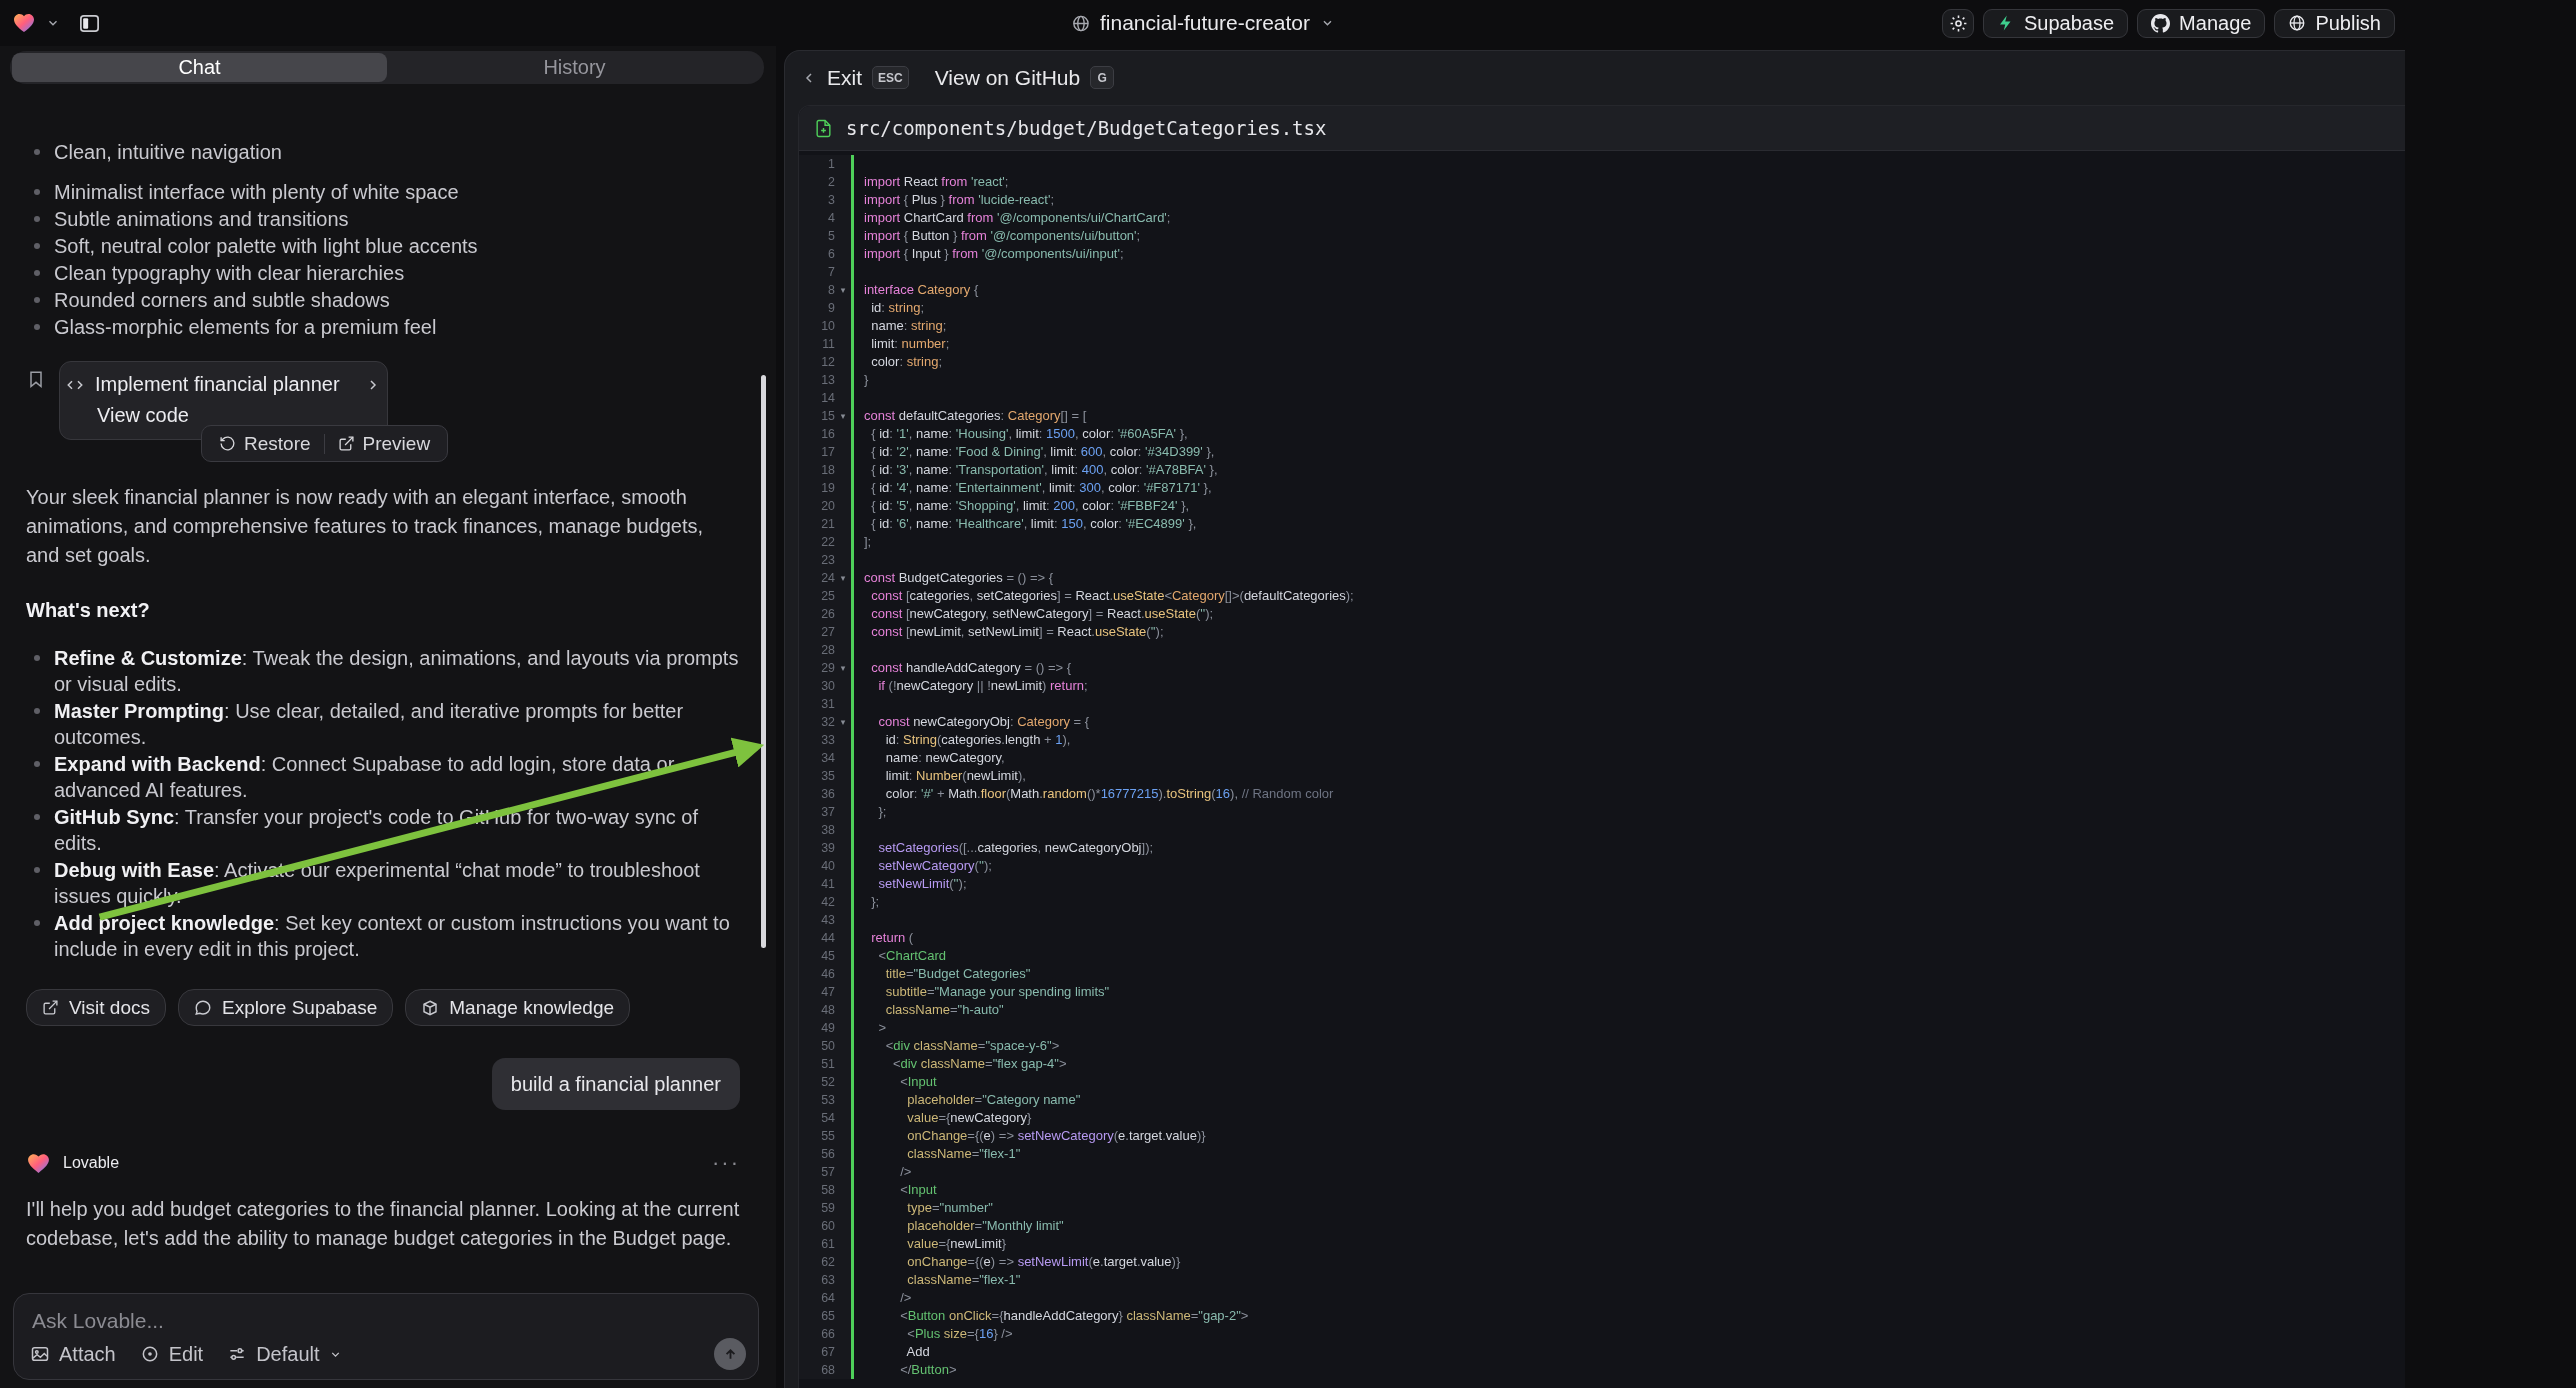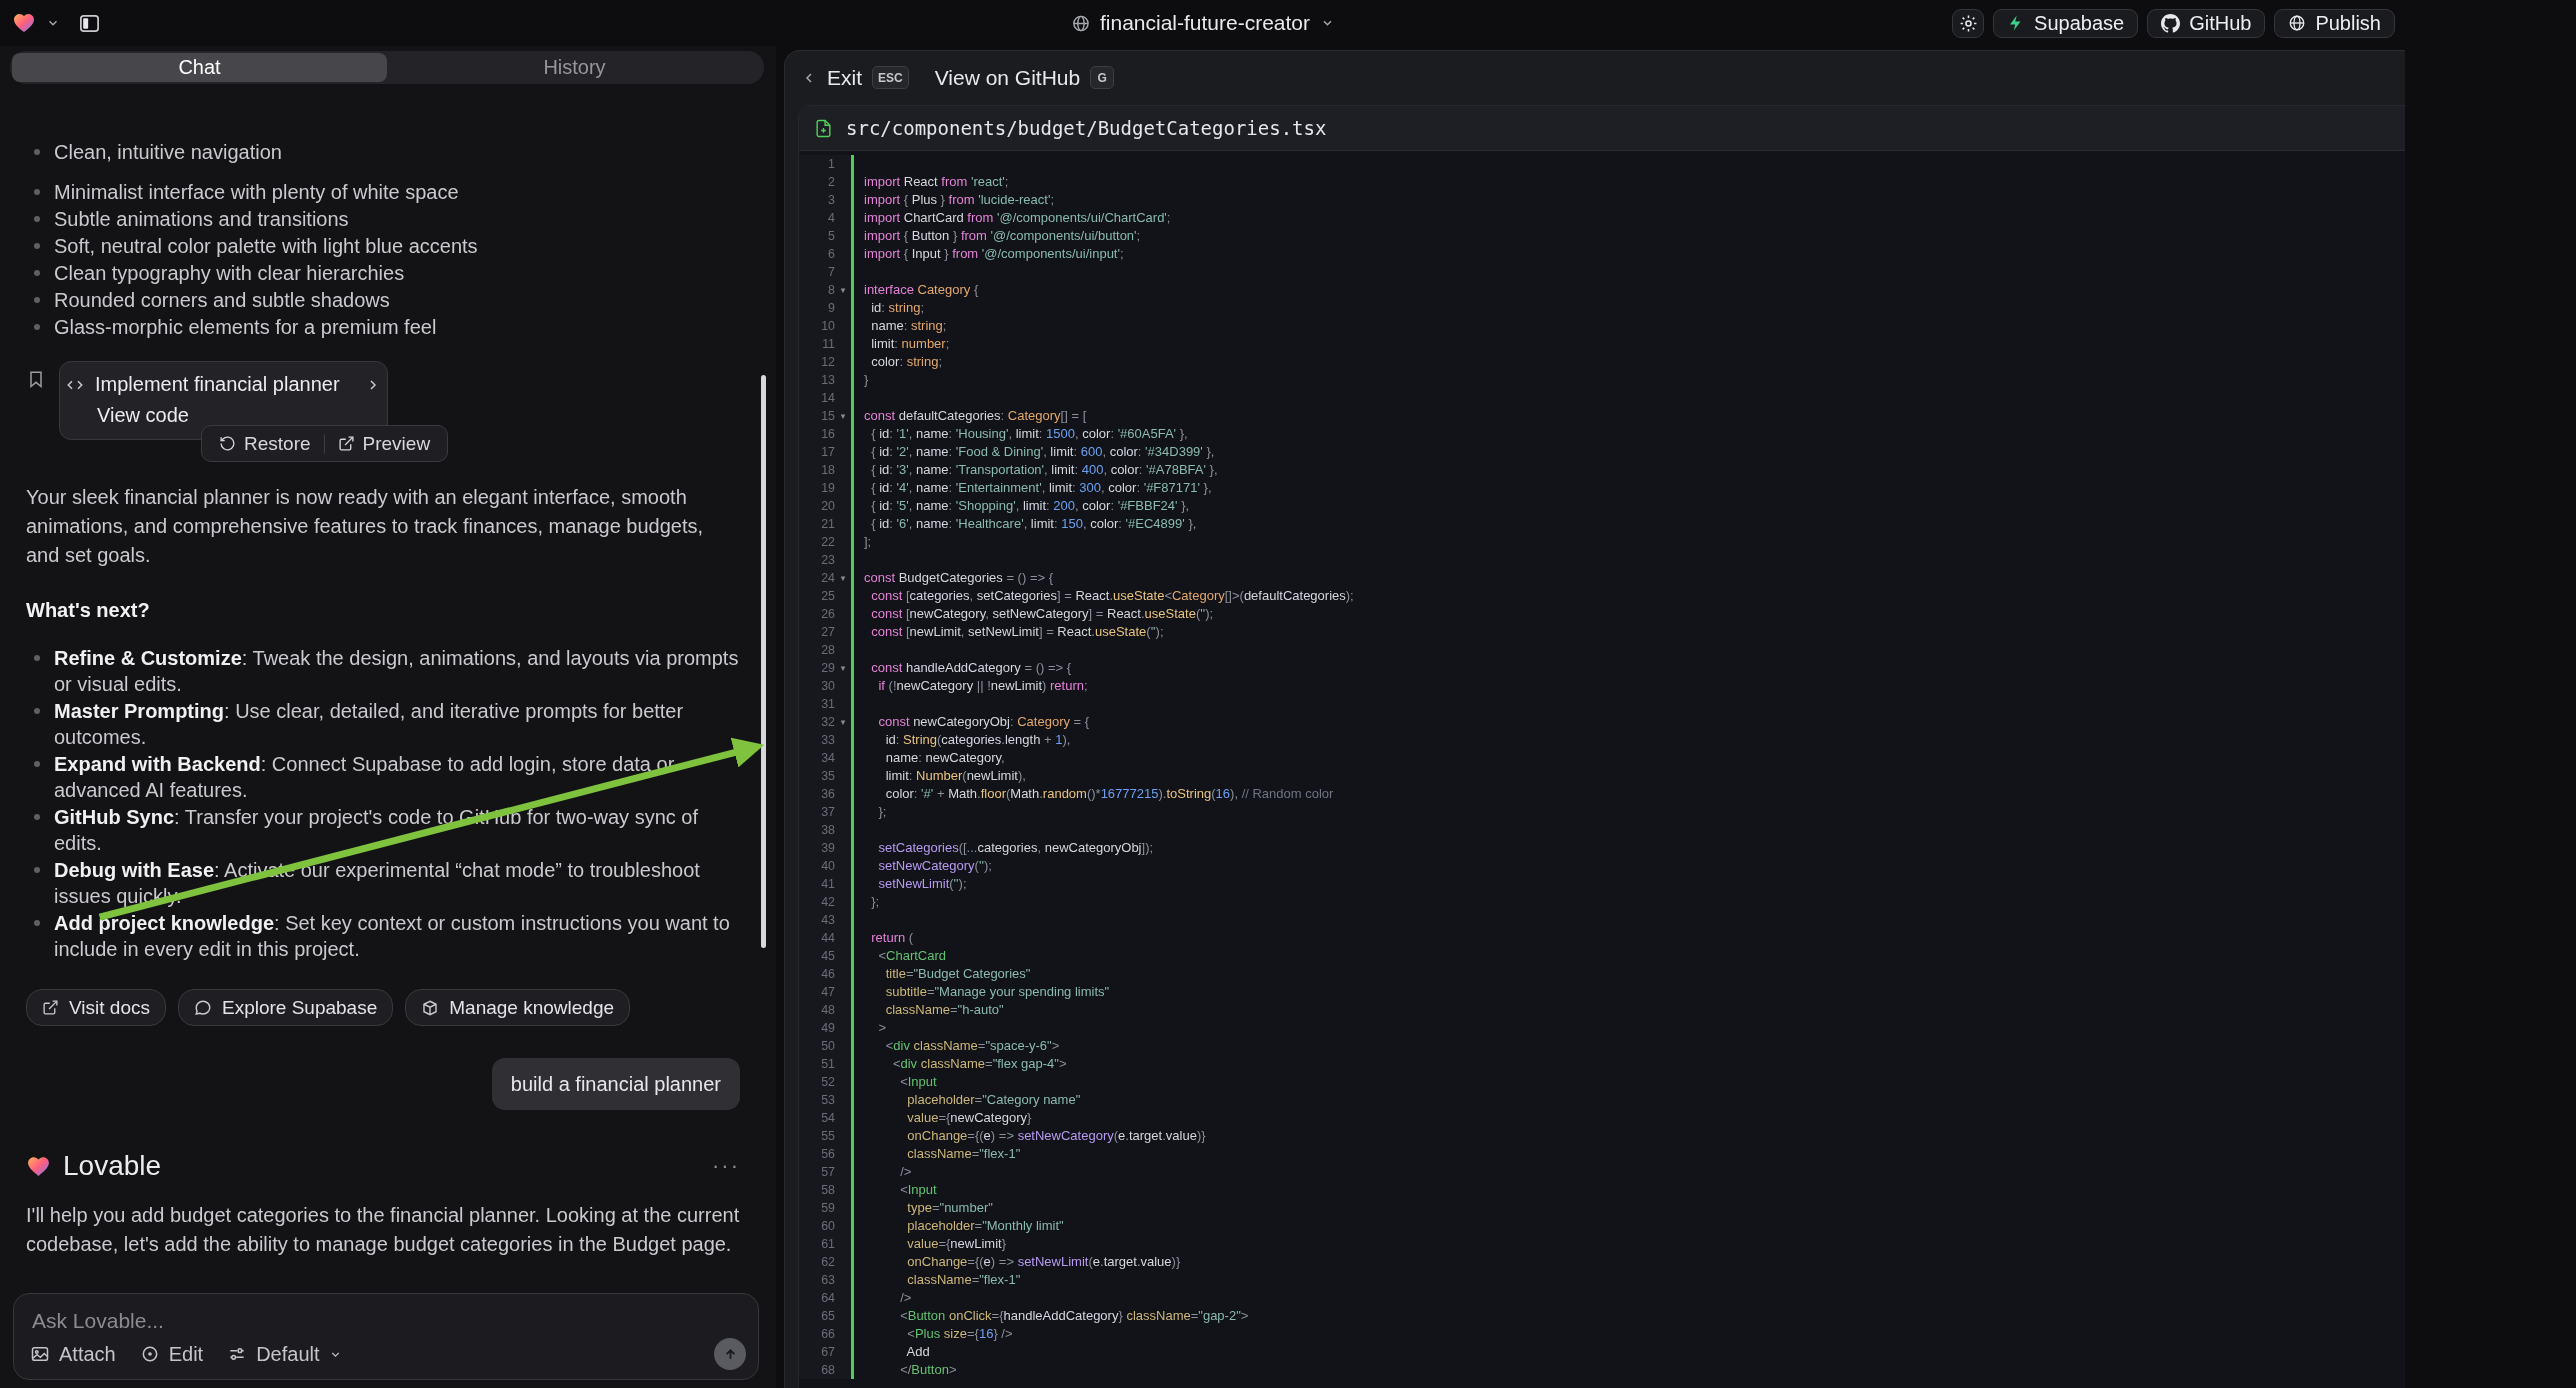--- a/index.html
+++ b/index.html
@@ -34,21 +34,21 @@
   .ec-top{display:flex;align-items:center;gap:11px;color:#ececf0;font-size:20px;}
   .ec-title{flex:1;}
   .ec-link{margin:8px 0 0 31px;color:#ececf0;font-size:20px;cursor:pointer;}
   .pill{position:absolute;left:175px;top:64px;height:37px;display:flex;align-items:center;background:#1f1f23;border:1px solid #3a3a40;border-radius:10px;padding:0 4px;z-index:5;}
   .pill .seg{display:flex;align-items:center;gap:8px;padding:0 13px;font-size:19px;color:#d8d8dc;cursor:pointer;white-space:nowrap;}
   .chips{display:flex;gap:12px;margin:20px 0 14px;}
   .chip{height:37px;display:flex;align-items:center;gap:10px;padding:0 15px;background:#1f1f23;border:1px solid #38383d;border-radius:16px;font-size:19px;color:#e4e4e8;cursor:pointer;white-space:nowrap;}
   .bubble-row{display:flex;justify-content:flex-end;margin:18px 0;}
   .bubble{background:#2f2f34;border-radius:13px;padding:13px 19px;font-size:20px;color:#e7e7eb;max-width:518px;line-height:26px;}
   .ai-head{display:flex;align-items:center;gap:12px;margin:22px 0 6px;}
-  .ai-name{font-size:28px;color:#ececf0;}
+  .ai-name{font-size:16px;color:#ececf0;}
   .ai-dots{margin-left:auto;color:#8b8b92;font-size:22px;letter-spacing:2px;}
   .chat-sb{position:absolute;left:761px;top:329px;width:5px;height:573px;border-radius:3px;background:#d8d8dc;z-index:30;}
 
   
   .composer{position:absolute;left:13px;right:17px;bottom:8px;height:87px;background:#1c1c20;border:1px solid #36363c;border-radius:16px;padding:14px 16px 10px;}
   .ask{width:70%;background:transparent;border:none;outline:none;font-size:21px;color:#e8e8ec;}
   .ask::placeholder{color:#8b8b92;}
   .comp-row{position:absolute;left:16px;right:12px;bottom:9px;display:flex;align-items:center;gap:24px;font-size:20px;color:#c4c4ca;}
   .comp-item{display:flex;align-items:center;gap:9px;cursor:pointer;}
   .send{margin-left:auto;width:32px;height:32px;border-radius:50%;background:#5a5b61;display:flex;align-items:center;justify-content:center;cursor:pointer;}
@@ -141,21 +141,21 @@
             </svg>
         </span>
         <span>Supabase</span>
       </div>
       <div class="tb-btn">
         <span>
           <svg width="19" height="19" viewBox="0 0 24 24">
               <path fill="#e8e8ec" d="M12 0C5.37 0 0 5.37 0 12c0 5.3 3.438 9.8 8.205 11.385.6.113.82-.258.82-.577 0-.285-.01-1.04-.015-2.04-3.338.724-4.042-1.61-4.042-1.61-.546-1.387-1.333-1.756-1.333-1.756-1.09-.745.082-.73.082-.73 1.205.084 1.84 1.236 1.84 1.236 1.07 1.835 2.807 1.305 3.492.998.108-.776.417-1.305.76-1.605-2.665-.3-5.466-1.332-5.466-5.93 0-1.31.465-2.38 1.235-3.22-.135-.303-.54-1.523.105-3.176 0 0 1.005-.322 3.3 1.23.96-.267 1.98-.399 3-.405 1.02.006 2.04.138 3 .405 2.28-1.552 3.285-1.23 3.285-1.23.645 1.653.24 2.873.12 3.176.765.84 1.23 1.91 1.23 3.22 0 4.61-2.805 5.625-5.475 5.92.42.36.81 1.096.81 2.22 0 1.606-.015 2.896-.015 3.286 0 .315.21.69.825.57C20.565 21.795 24 17.295 24 12c0-6.63-5.37-12-12-12z"></path>
             </svg>
         </span>
-        <span>GitHub</span>
+        <span>Manage</span>
       </div>
       <div class="tb-btn">
         <span>
           <svg width="18" height="18" viewBox="0 0 24 24" fill="none" stroke="#e8e8ec" stroke-width="1.8">
               <circle cx="12" cy="12" r="9"></circle>
               <ellipse cx="12" cy="12" rx="4" ry="9"></ellipse>
               <path d="M3 12h18"></path>
             </svg>
         </span>
         <span>Publish</span>

